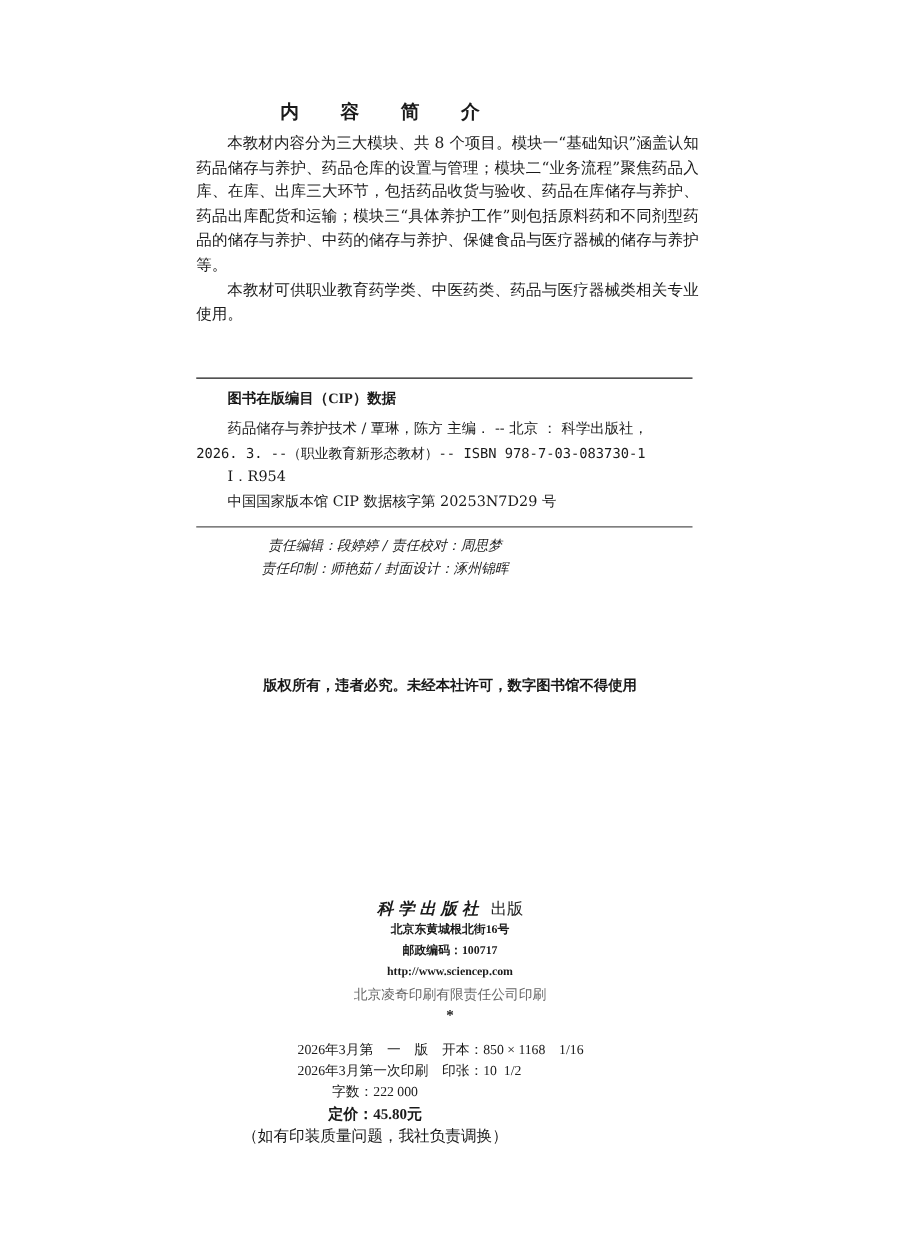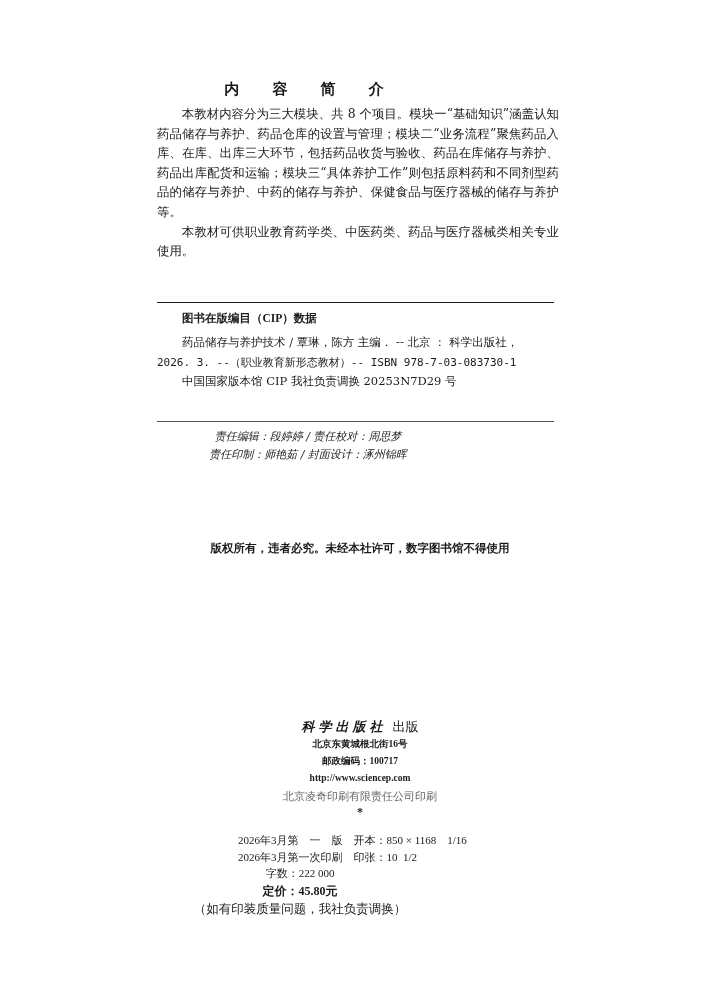--- a/index.html
+++ b/index.html
@@ -66,21 +66,22 @@
   <p>本教材可供职业教育药学类、中医药类、药品与医疗器械类相关专业使用。</p>
 </div>
 
 <div class="abs rule-top"></div>
 
 <div class="abs cip-heading">图书在版编目（CIP）数据</div>
 
 <div class="abs cip-body">
   <div class="ind">药品储存与养护技术 / 覃琳，陈方 主编． -- 北京 ： 科学出版社，</div>
   <div class="mono">2026. 3. --（职业教育新形态教材）-- ISBN 978-7-03-083730-1</div>
-  <div class="ind">中国国家版本馆 CIP 我社负责调换 20253N7D29 号</div>
+  <div class="ind">Ⅰ．R954</div>
+  <div class="ind">中国国家版本馆 CIP 数据核字第 20253N7D29 号</div>
 </div>
 
 <div class="abs rule-bottom"></div>
 
 <div class="abs staff">
   <div>责任编辑：段婷婷 / 责任校对：周思梦</div>
   <div>责任印制：师艳茹 / 封面设计：涿州锦晖</div>
 </div>
 
 <div class="abs rights">版权所有，违者必究。未经本社许可，数字图书馆不得使用</div>

